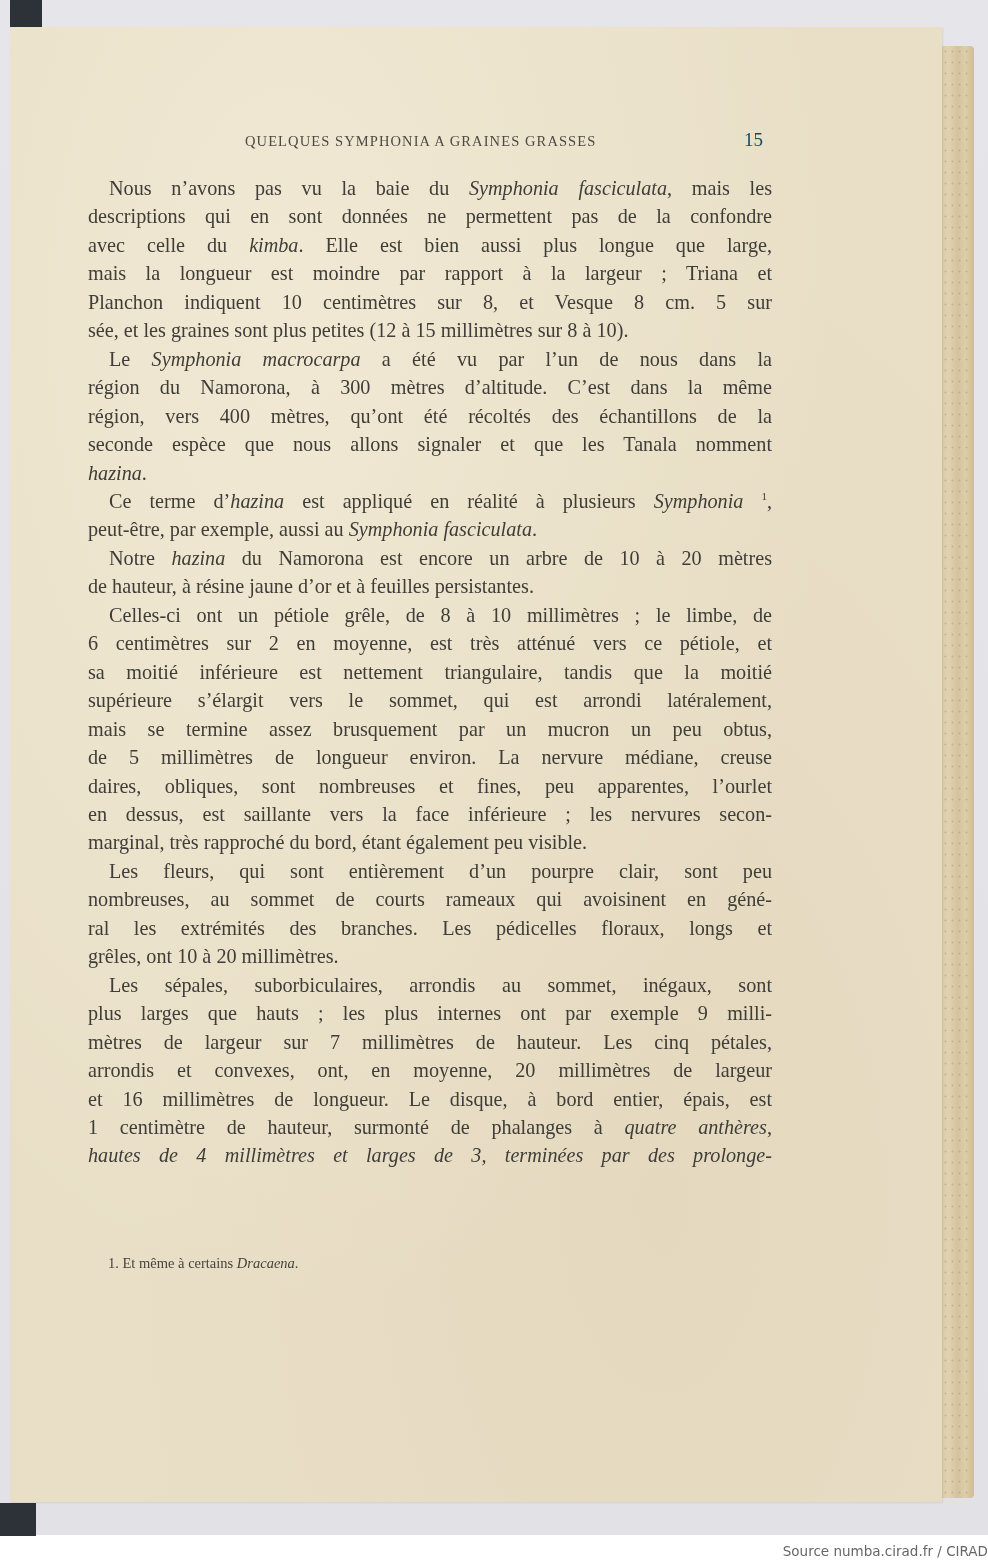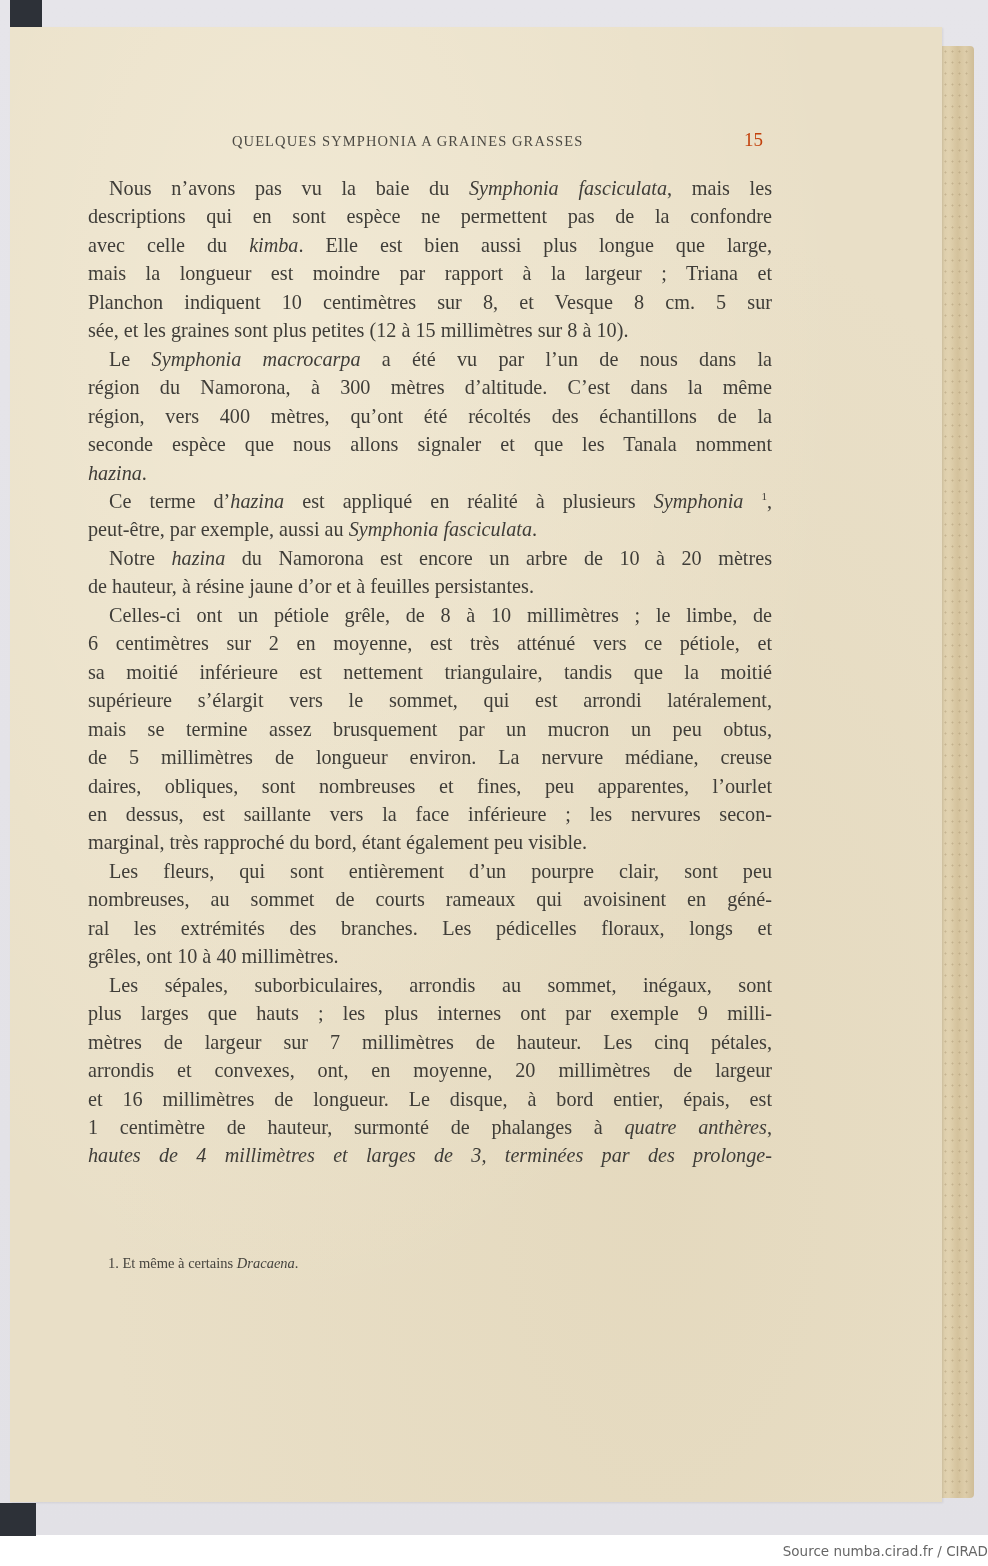--- a/index.html
+++ b/index.html
@@ -33,26 +33,26 @@
     }
     .page {
       position: absolute; left: 10px; top: 27px; width: 932px; height: 1475px;
       background: #e9dfc7;
       background-image:
         radial-gradient(ellipse at 30% 20%, rgba(255,250,235,0.35), transparent 60%),
         radial-gradient(ellipse at 70% 80%, rgba(215,200,165,0.25), transparent 60%);
       box-shadow: 1px 1px 2px rgba(0,0,0,0.08);
     }
     .running-head {
-      position: absolute; left: 232px; top: 133px; width: 540px;
+      position: absolute; left: 245px; top: 133px; width: 540px;
       font-size: 14.5px; letter-spacing: 1.1px; color: #4c4a44;
     }
     .page-number {
       position: absolute; left: 744px; top: 129px;
-      font-size: 19px; color: #c2410c;
+      font-size: 19px; color: #0c4a6e;
     }
     .body-text {
       position: absolute; left: 88px; top: 174px; width: 684px;
       font-size: 20.2px; line-height: 28.45px; color: #3f3d38;
       text-align: justify;
     }
     .body-text p { margin: 0; text-indent: 21px; }
     .body-text em { font-style: italic; }
     .body-text sup { font-size: 11px; vertical-align: 8px; line-height: 0; }
     .line { display: block; text-align: justify; text-align-last: justify; white-space: nowrap; }
@@ -75,21 +75,21 @@
 <div class="page-edge-stack"></div>
 
 <div class="page"></div>
 
 <div class="running-head">QUELQUES SYMPHONIA A GRAINES GRASSES</div>
 <div class="page-number">15</div>
 
 <div class="body-text" id="body-text">
     <p>
       <span class="line">Nous n’avons pas vu la baie du <em>Symphonia fasciculata</em>, mais les</span>
-      <span class="line" style="margin-left: -21px;">descriptions qui en sont espèce ne permettent pas de la confondre</span>
+      <span class="line" style="margin-left: -21px;">descriptions qui en sont données ne permettent pas de la confondre</span>
       <span class="line" style="margin-left: -21px;">avec celle du <em>kimba</em>. Elle est bien aussi plus longue que large,</span>
       <span class="line" style="margin-left: -21px;">mais la longueur est moindre par rapport à la largeur ; Triana et</span>
       <span class="line" style="margin-left: -21px;">Planchon indiquent 10 centimètres sur 8, et Vesque 8 cm. 5 sur</span>
       <span class="line last" style="margin-left: -21px;">sée, et les graines sont plus petites (12 à 15 millimètres sur 8 à 10).</span>
     </p>
     <p>
       <span class="line">Le <em>Symphonia macrocarpa</em> a été vu par l’un de nous dans la</span>
       <span class="line" style="margin-left: -21px;">région du Namorona, à 300 mètres d’altitude. C’est dans la même</span>
       <span class="line" style="margin-left: -21px;">région, vers 400 mètres, qu’ont été récoltés des échantillons de la</span>
       <span class="line" style="margin-left: -21px;">seconde espèce que nous allons signaler et que les Tanala nomment</span>
@@ -111,21 +111,21 @@
       <span class="line" style="margin-left: -21px;">mais se termine assez brusquement par un mucron un peu obtus,</span>
       <span class="line" style="margin-left: -21px;">de 5 millimètres de longueur environ. La nervure médiane, creuse</span>
       <span class="line" style="margin-left: -21px;">daires, obliques, sont nombreuses et fines, peu apparentes, l’ourlet</span>
       <span class="line" style="margin-left: -21px;">en dessus, est saillante vers la face inférieure ; les nervures secon-</span>
       <span class="line last" style="margin-left: -21px;">marginal, très rapproché du bord, étant également peu visible.</span>
     </p>
     <p>
       <span class="line">Les fleurs, qui sont entièrement d’un pourpre clair, sont peu</span>
       <span class="line" style="margin-left: -21px;">nombreuses, au sommet de courts rameaux qui avoisinent en géné-</span>
       <span class="line" style="margin-left: -21px;">ral les extrémités des branches. Les pédicelles floraux, longs et</span>
-      <span class="line last" style="margin-left: -21px;">grêles, ont 10 à 40 millimètres.</span>
+      <span class="line last" style="margin-left: -21px;">grêles, ont 10 à 20 millimètres.</span>
     </p>
     <p>
       <span class="line">Les sépales, suborbiculaires, arrondis au sommet, inégaux, sont</span>
       <span class="line" style="margin-left: -21px;">plus larges que hauts ; les plus internes ont par exemple 9 milli-</span>
       <span class="line" style="margin-left: -21px;">mètres de largeur sur 7 millimètres de hauteur. Les cinq pétales,</span>
       <span class="line" style="margin-left: -21px;">arrondis et convexes, ont, en moyenne, 20 millimètres de largeur</span>
       <span class="line" style="margin-left: -21px;">et 16 millimètres de longueur. Le disque, à bord entier, épais, est</span>
       <span class="line" style="margin-left: -21px;">1 centimètre de hauteur, surmonté de phalanges à <em>quatre anthères</em>,</span>
       <span class="line" style="margin-left: -21px; font-style: italic;">hautes de 4 millimètres et larges de 3, terminées par des prolonge-</span>
     </p>

